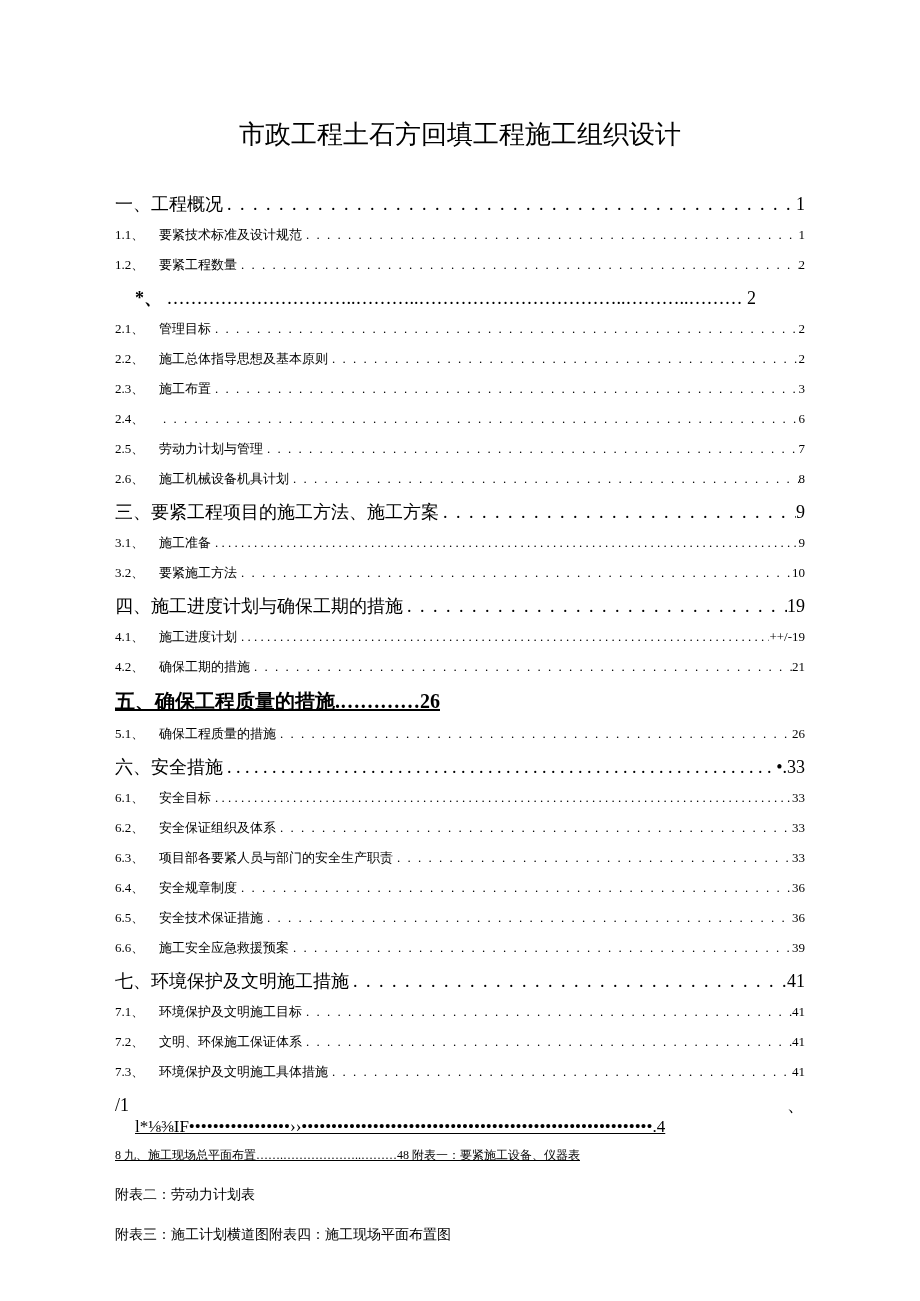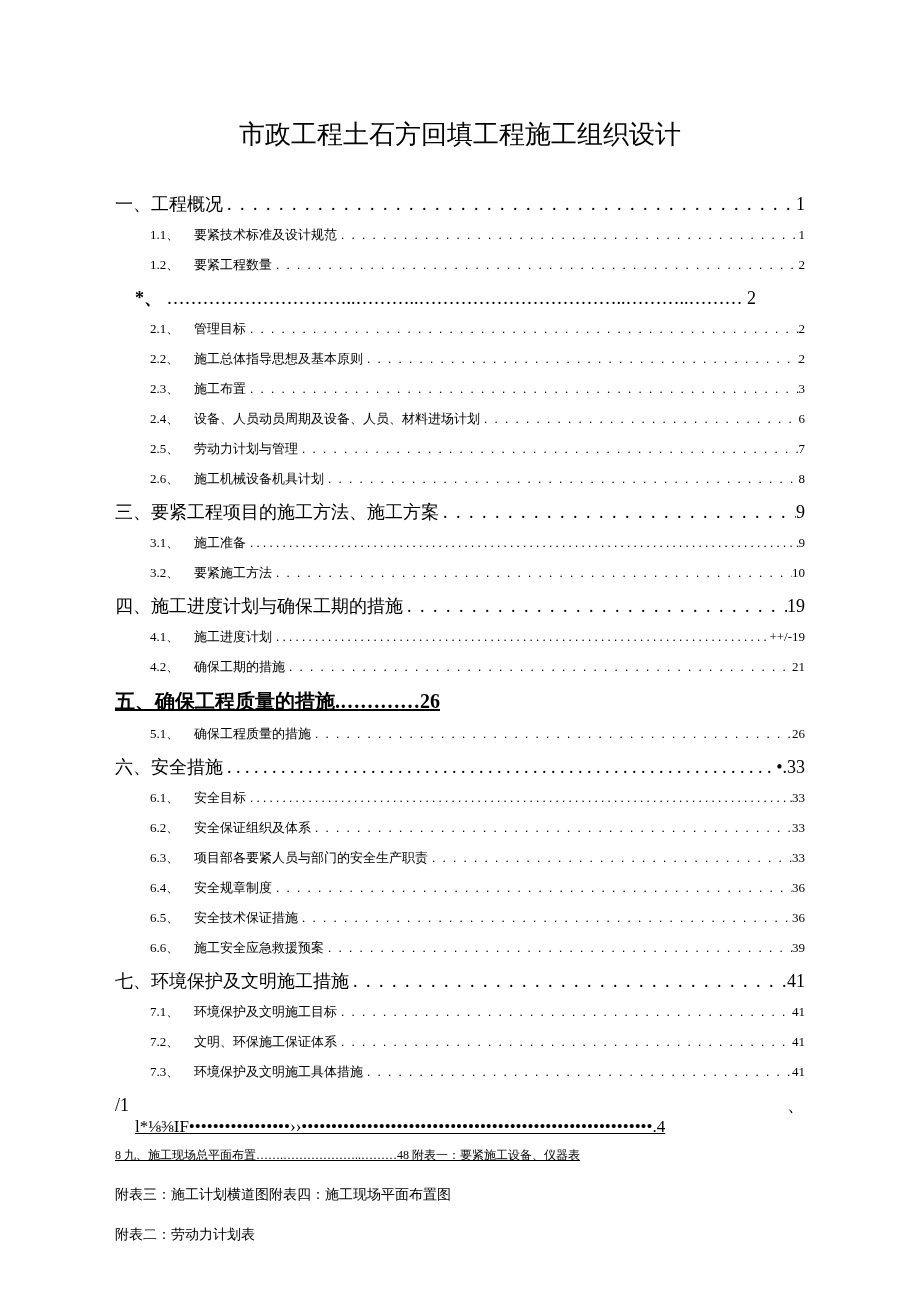--- a/index.html
+++ b/index.html
@@ -26,21 +26,20 @@
     align-items: baseline;
     margin-bottom: 8px;
     white-space: nowrap;
   }
   .toc-line.level1 {
     font-size: 18px;
     margin-bottom: 10px;
   }
   .toc-line.level2 {
     font-size: 13px;
-    margin-left: 35px;
     margin-bottom: 12px;
   }
   .toc-num {
     margin-right: 12px;
     flex-shrink: 0;
   }
   .toc-label {
     flex-shrink: 0;
   }
   .dots {
@@ -127,21 +126,20 @@
     <span class="toc-page">2</span>
   </div>
   <div class="toc-line level2">
     <span class="toc-num l2-num">2.3、</span>
     <span class="toc-label">施工布置</span>
     <span class="dots">. . . . . . . . . . . . . . . . . . . . . . . . . . . . . . . . . . . . . . . . . . . . . . . . . . . . . . . . . . . . . . . . . . . . . . . . . . . . . . . . . . . . . . . . . . . . . . . . . . . . . . . . . . . . . . . . . . . . . . . . . . . . . . . . . .</span>
     <span class="toc-page">3</span>
   </div>
   <div class="toc-line level2">
     <span class="toc-num l2-num">2.4、</span>
-    <span class="toc-label">设备、人员动员周期及设备、人员、材料进场计划</span>
     <span class="dots">. . . . . . . . . . . . . . . . . . . . . . . . . . . . . . . . . . . . . . . . . . . . . . . . . . . . . . . . . . . . . . . . . . . . . . . . . . . . . . . . . . . . . . . . . . . . . . . . . . . . . . . . . . . . . . . . . . . . . . . . . . . . . . . . . .</span>
     <span class="toc-page">6</span>
   </div>
   <div class="toc-line level2">
     <span class="toc-num l2-num">2.5、</span>
     <span class="toc-label">劳动力计划与管理</span>
     <span class="dots">. . . . . . . . . . . . . . . . . . . . . . . . . . . . . . . . . . . . . . . . . . . . . . . . . . . . . . . . . . . . . . . . . . . . . . . . . . . . . . . . . . . . . . . . . . . . . . . . . . . . . . . . . . . . . . . . . . . . . . . . . . . . . . . . . .</span>
     <span class="toc-page">7</span>
   </div>
   <div class="toc-line level2">
@@ -269,16 +267,16 @@
   <div class="toc-line level1" style="margin-bottom:0;">
     <span>/1</span>
     <span style="flex:1"></span>
     <span>、</span>
   </div>
 
   <div class="plain-line" style="font-size:17px; letter-spacing:0px;margin-left:20px;">l*⅛⅜IF•••••••••••••••••››•••••••••••••••••••••••••••••••••••••••••••••••••••••••••••.4</div>
 
   <div class="plain-line" style="font-size:12px;">8 九、施工现场总平面布置…….………………..………48 附表一：要紧施工设备、仪器表</div>
 
+  <div class="appendix">附表二：劳动力计划表</div>
   <div class="appendix">附表三：施工计划横道图附表四：施工现场平面布置图</div>
-  <div class="appendix">附表二：劳动力计划表</div>
 
 </div>
 
 </body></html>

